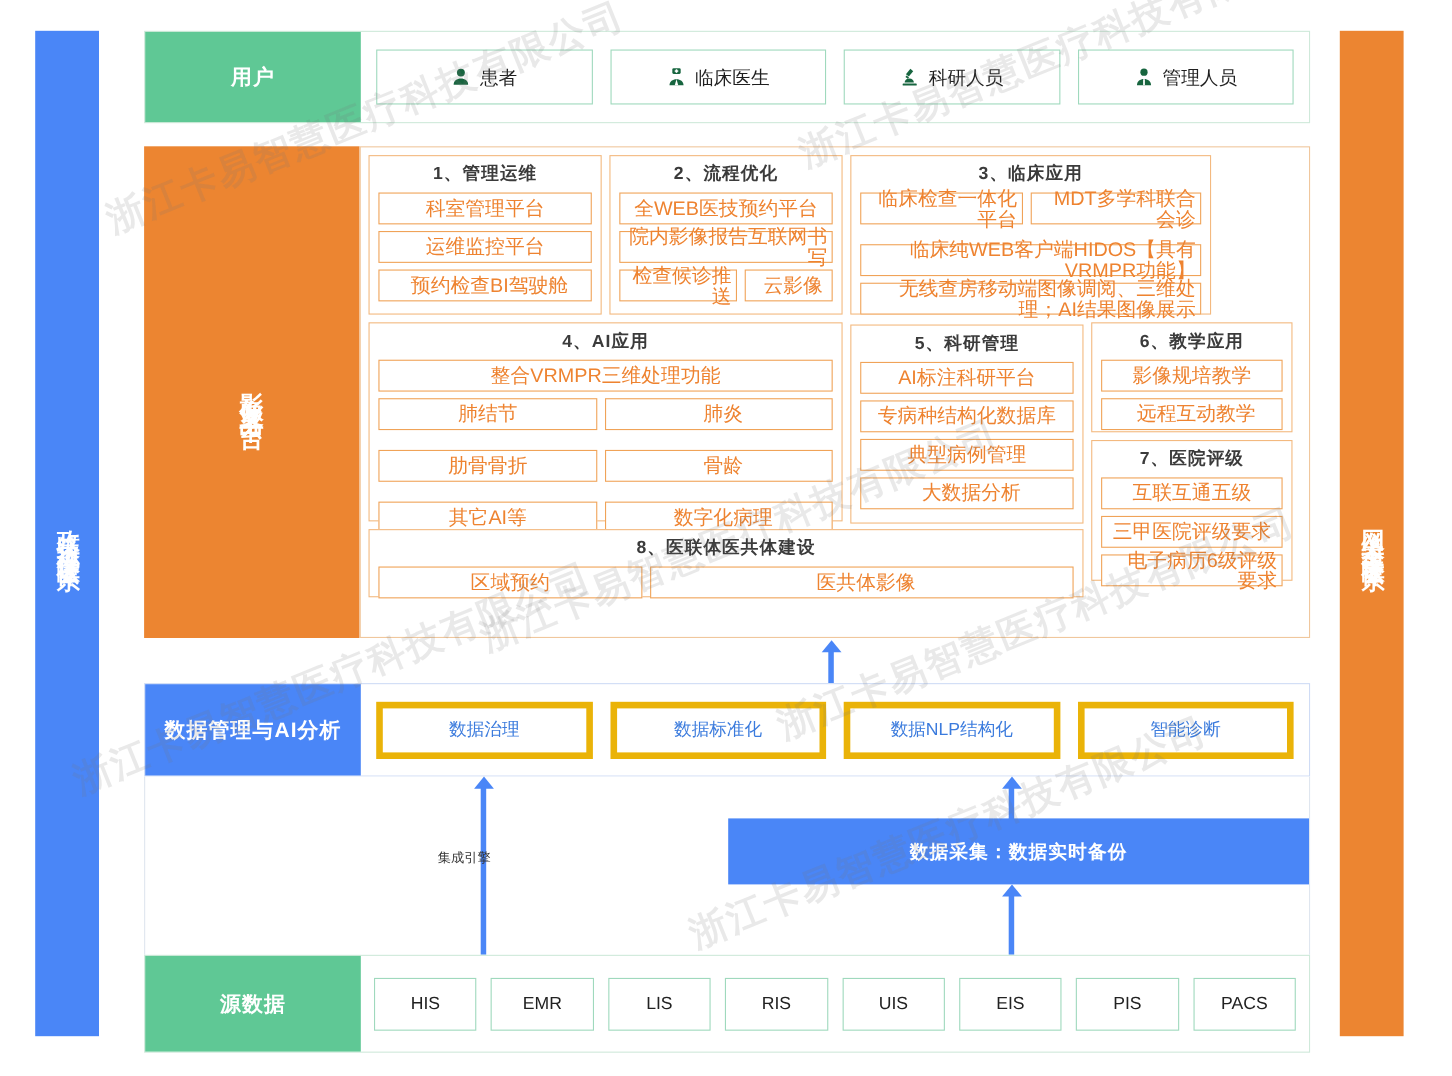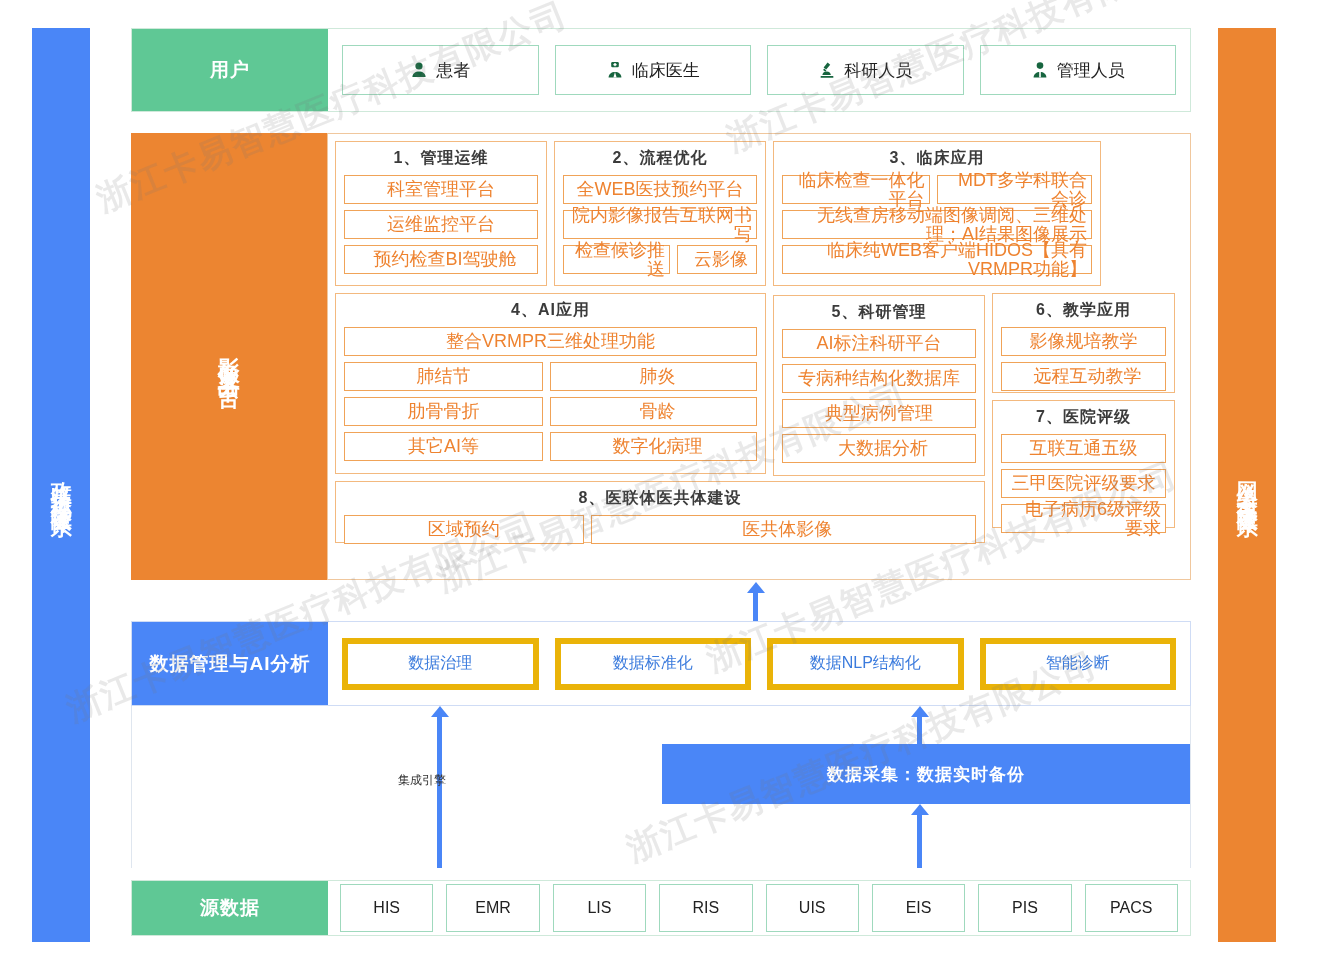--- a/index.html
+++ b/index.html
@@ -127,21 +127,21 @@
     height: 29px;
     display: flex; align-items: center; justify-content: center;
     margin-bottom: 6px;
     background: #fff;
     text-align: right;
     padding: 0 4px;
     line-height: 1.05;
   }
   .cell:last-child { margin-bottom: 0; padding-left: 12px; }
   .row2 { display: flex; gap: 7px; }
-  .row2 > .cell { flex: 1; margin-bottom: 6px; }
+  .row2 > .cell { flex: 1; margin-bottom: 18px; }
   .row2.last > .cell { margin-bottom: 0; }
 
   
   #band-data { top: 621px; height: 85px; border-color: #cfdcf5; }
   #band-data .band-label { background: #4a86f7; }
   #band-data .band-body { justify-content: space-around; padding: 0 14px; gap: 16px; }
   .data-chip {
     flex: 1; height: 52px;
     border: 6px solid #eab308;
     color: #3b7bdd;
@@ -181,21 +181,21 @@
     content: "";
     position: absolute;
     left: 50%; top: -10px;
     transform: translateX(-50%);
     border-left: 9px solid transparent;
     border-right: 9px solid transparent;
     border-bottom: 11px solid #4a86f7;
   }
 
   
-  #band-source { top: 868px; height: 56px; border-color: #cfe9da; margin-top: 12px; }
+  #band-source { top: 868px; height: 89px; border-color: #cfe9da; }
   #band-source .band-label { background: #5fc895; }
   #band-source .band-body { justify-content: space-around; padding: 0 12px; gap: 13px; }
   .src-chip {
     flex: 1; height: 48px;
     border: 1px solid #9fd9bd;
     color: #222;
     font-size: 16px;
     display: flex; align-items: center; justify-content: center;
   }
 </style>
@@ -290,22 +290,22 @@
         <div class="cell" style="max-width:80px;">云影像</div>
       </div>
     </div>
 
     <div class="grp" style="left:445px; top:7px; width:328px; height:145px;">
       <div class="grp-title">3、临床应用</div>
       <div class="row2">
         <div class="cell">临床检查一体化平台</div>
         <div class="cell">MDT多学科联合会诊</div>
       </div>
+      <div class="cell">临床纯WEB客户端HIDOS【具有VRMPR功能】</div>
       <div class="cell">无线查房移动端图像调阅、三维处理；AI结果图像展示</div>
-      <div class="cell">临床纯WEB客户端HIDOS【具有VRMPR功能】</div>
     </div>
 
     <div class="grp" style="left:7px; top:159px; width:431px; height:181px;">
       <div class="grp-title">4、AI应用</div>
       <div class="cell">整合VRMPR三维处理功能</div>
       <div class="row2">
         <div class="cell">肺结节</div>
         <div class="cell">肺炎</div>
       </div>
       <div class="row2">

